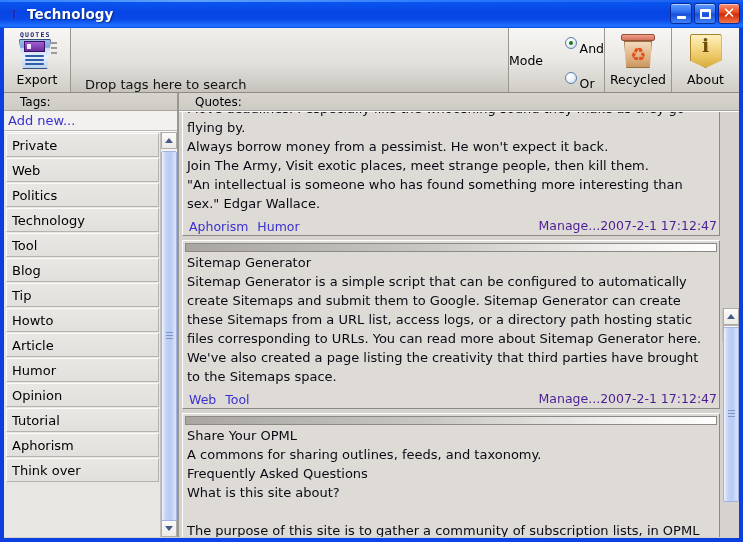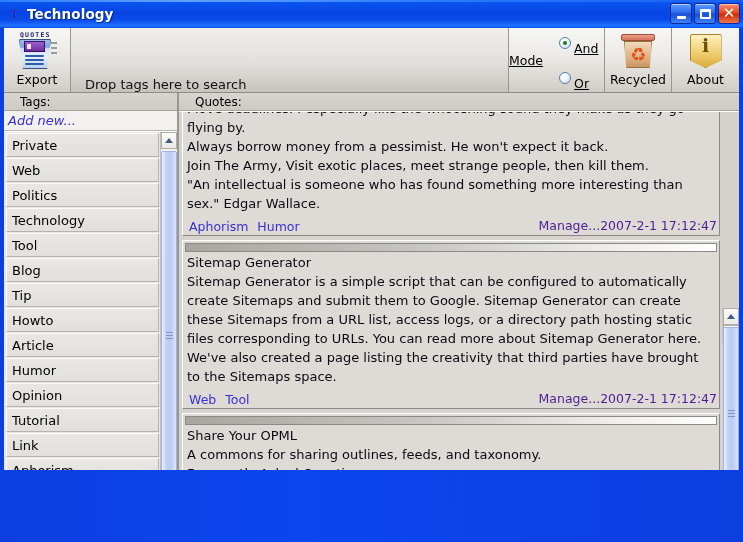--- a/index.html
+++ b/index.html
@@ -90,21 +90,21 @@
   }
   .glyph-close {
     color:#fff; font-size:15px; font-weight:bold; line-height:1;
     font-family: "DejaVu Sans", "Liberation Sans", sans-serif;
     margin-top:-1px;
   }
 
   
   #client {
     width: 735px;
-    height: 442px;
+    height: 510px;
     background: #d6d3ce;
     position: relative;
     overflow: hidden;
   }
 
   
   #toolbar {
     height: 65px;
     display: flex;
     align-items: stretch;
@@ -232,26 +232,25 @@
     font-size: 13px;
     color: #111;
     font-family: "DejaVu Sans", "Liberation Sans", sans-serif;
   }
 
   
   #modeblock {
     width: 96px;
     display: flex;
     align-items: center;
-    justify-content: flex-start;
+    justify-content: space-between;
     gap: 16px;
     border-right: 1px solid #9a9791;
     box-shadow: 1px 0 0 #ffffff;
     background: linear-gradient(to bottom, #f6f6f4 0%, #eceae6 45%, #d4d1cb 92%, #d0cdc7 100%);
-    text-decoration: underline;
   }
   .mode-label { font-size: 12.5px; color:#000; }
   .radios { display:flex; flex-direction:column; gap:8px; }
   .radio-row { display:flex; align-items:center; gap:3px; cursor:default; }
   .radio {
     width:12px; height:12px; border-radius:50%;
     background: radial-gradient(circle at 35% 30%, #ffffff 0%, #eef3fb 45%, #c7d4e6 100%);
     border:1px solid #5b7fa8;
     position:relative;
   }
@@ -285,21 +284,20 @@
   }
   #addnew {
     height: 20px;
     background: #f2f1ef;
     border-bottom: 1px solid #b9b6b1;
     display:flex; align-items:center;
     padding-left: 4px;
     font-size: 13px;
     color: #3b2fd0;
     cursor: default;
-    font-style: italic;
   }
   #taglist-wrap {
     flex: 1;
     display: flex;
     position: relative;
     background:#e8e6e3;
     border-top: 1px solid #ffffff;
     overflow: hidden;
   }
   #taglist {
@@ -522,21 +520,20 @@
               <div class="tag-item">Politics</div>
               <div class="tag-item">Technology</div>
               <div class="tag-item">Tool</div>
               <div class="tag-item">Blog</div>
               <div class="tag-item">Tip</div>
               <div class="tag-item">Howto</div>
               <div class="tag-item">Article</div>
               <div class="tag-item">Humor</div>
               <div class="tag-item">Opinion</div>
               <div class="tag-item">Tutorial</div>
-              <div class="tag-item">Link</div>
               <div class="tag-item">Aphorism</div>
               <div class="tag-item">Think over</div>
             </div>
           <div class="sbar">
             <div class="sb-btn">
                 <span class="chev up"></span>
               </div>
             <div class="sb-track">
               <div class="sb-thumb" style="top:2px;height:370px;">
                 <span class="sb-grip">

